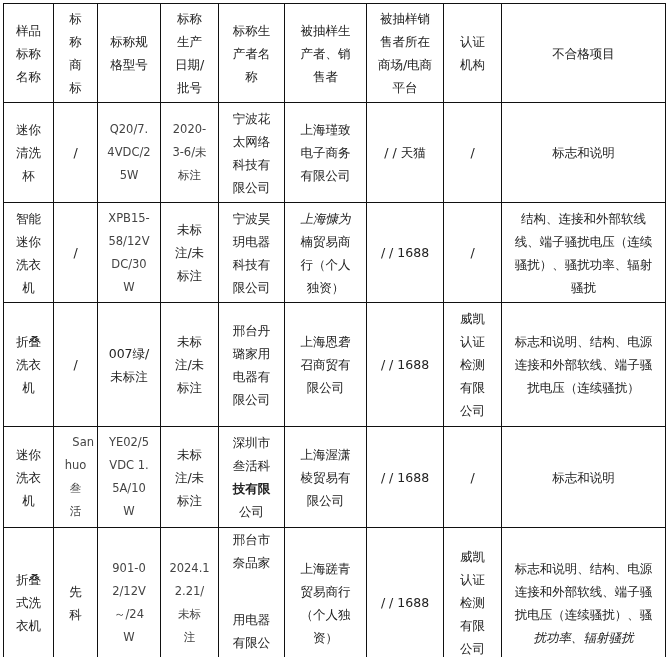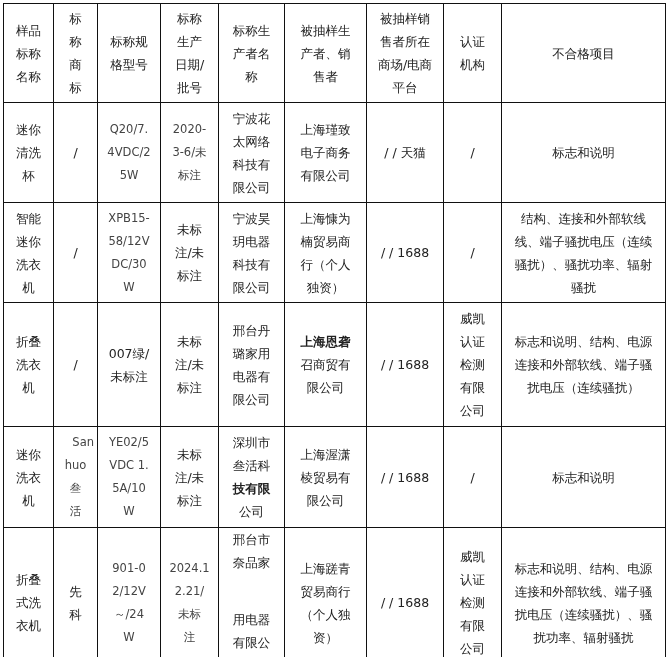--- a/index.html
+++ b/index.html
@@ -136,21 +136,21 @@
           <span style="display: block;">注/未</span>
           <span style="display: block;">标注</span>
         </td>
       <td>
           <span style="display: block;">宁波昊</span>
           <span style="display: block;">玥电器</span>
           <span style="display: block;">科技有</span>
           <span style="display: block;">限公司</span>
         </td>
       <td>
-          <span style="display: block;">上海慷为</span>
+          <span style="display: block; font-style: italic;">上海慷为</span>
           <span style="display: block;">楠贸易商</span>
           <span style="display: block;">行（个人</span>
           <span style="display: block;">独资）</span>
         </td>
       <td>
           <span style="display: block;">/ / 1688</span>
         </td>
       <td>
           <span style="display: block;">/</span>
         </td>
@@ -179,21 +179,21 @@
           <span style="display: block;">注/未</span>
           <span style="display: block;">标注</span>
         </td>
       <td>
           <span style="display: block;">邢台丹</span>
           <span style="display: block;">璐家用</span>
           <span style="display: block;">电器有</span>
           <span style="display: block;">限公司</span>
         </td>
       <td>
-          <span style="display: block; font-weight: bold;">上海恩砻</span>
+          <span style="display: block;">上海恩砻</span>
           <span style="display: block;">召商贸有</span>
           <span style="display: block;">限公司</span>
         </td>
       <td>
           <span style="display: block;">/ / 1688</span>
         </td>
       <td>
           <span style="display: block;">威凯</span>
           <span style="display: block;">认证</span>
           <span style="display: block;">检测</span>
@@ -292,17 +292,17 @@
           <span style="display: block;">威凯</span>
           <span style="display: block;">认证</span>
           <span style="display: block;">检测</span>
           <span style="display: block;">有限</span>
           <span style="display: block;">公司</span>
         </td>
       <td>
           <span style="display: block;">标志和说明、结构、电源</span>
           <span style="display: block;">连接和外部软线、端子骚</span>
           <span style="display: block;">扰电压（连续骚扰）、骚</span>
-          <span style="display: block;">扰功率、辐射骚扰</span>
+          <span style="display: block; font-style: italic;">扰功率、辐射骚扰</span>
         </td>
     </tr>
   </tbody>
 </table>
 
 </body></html>

